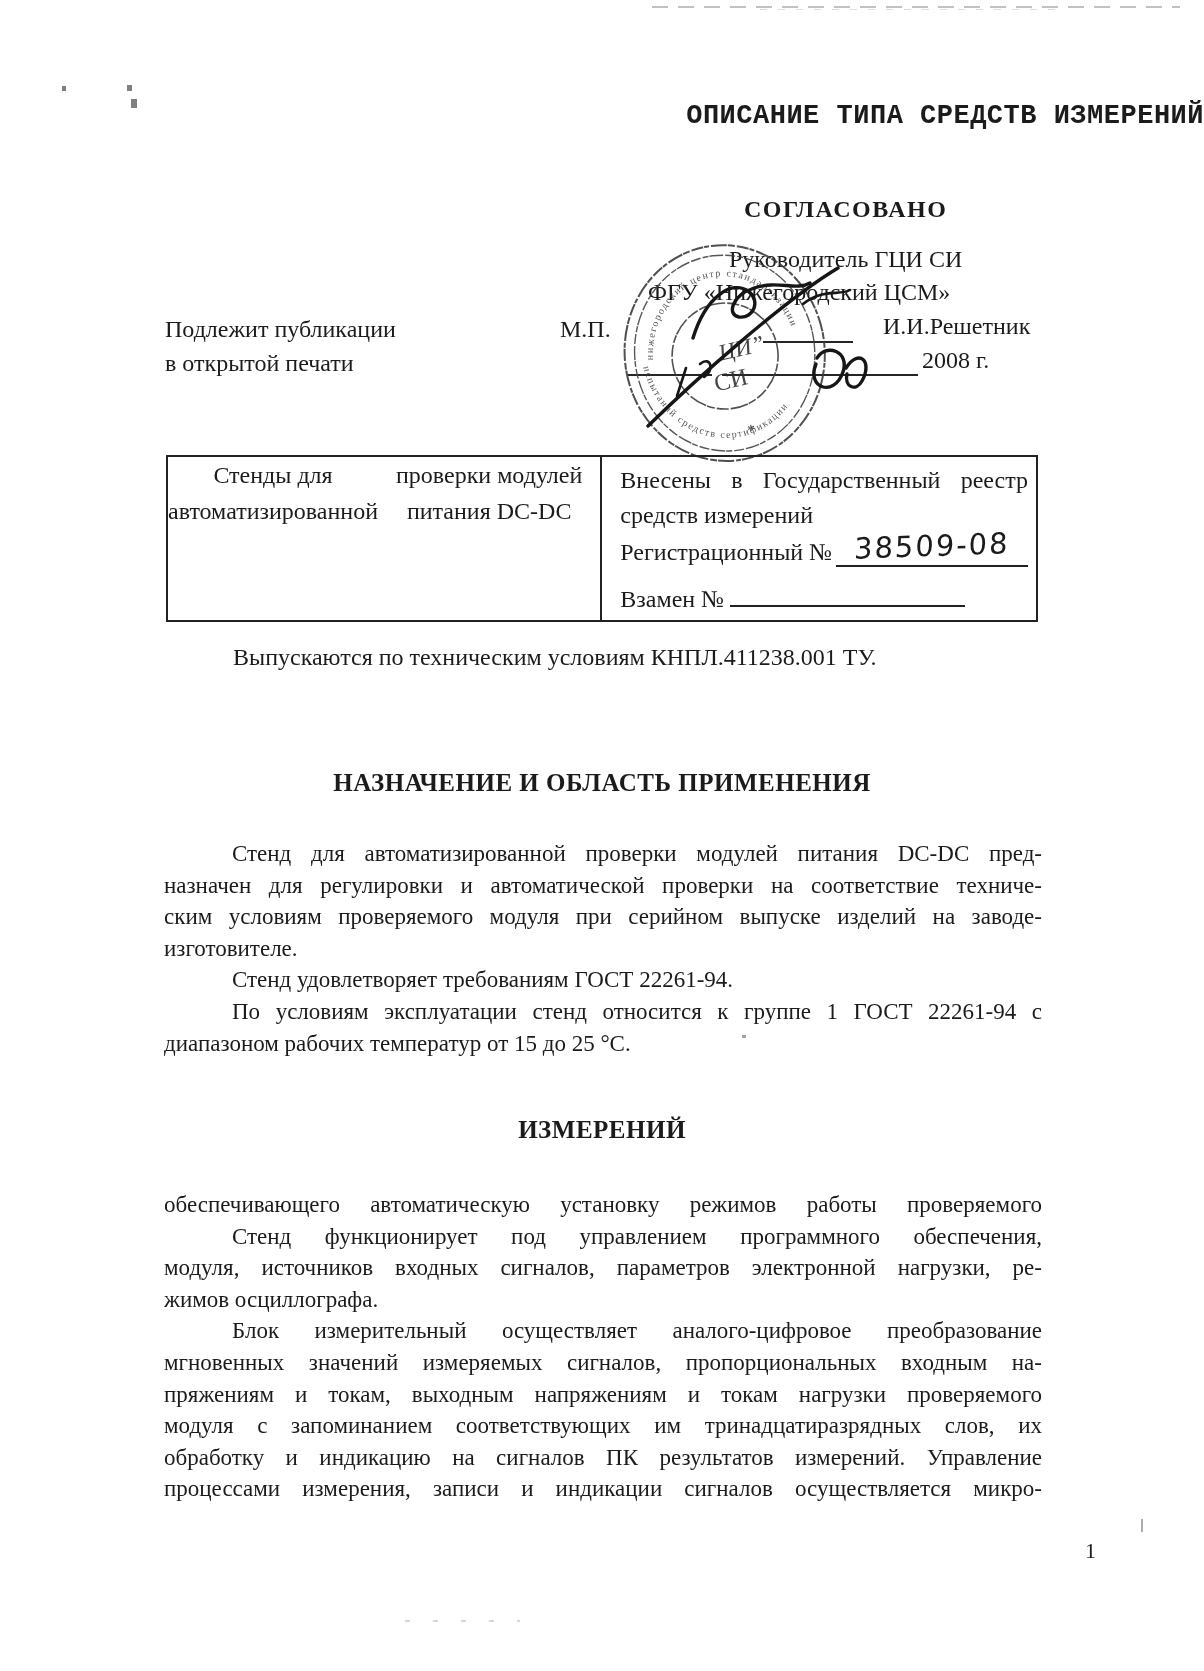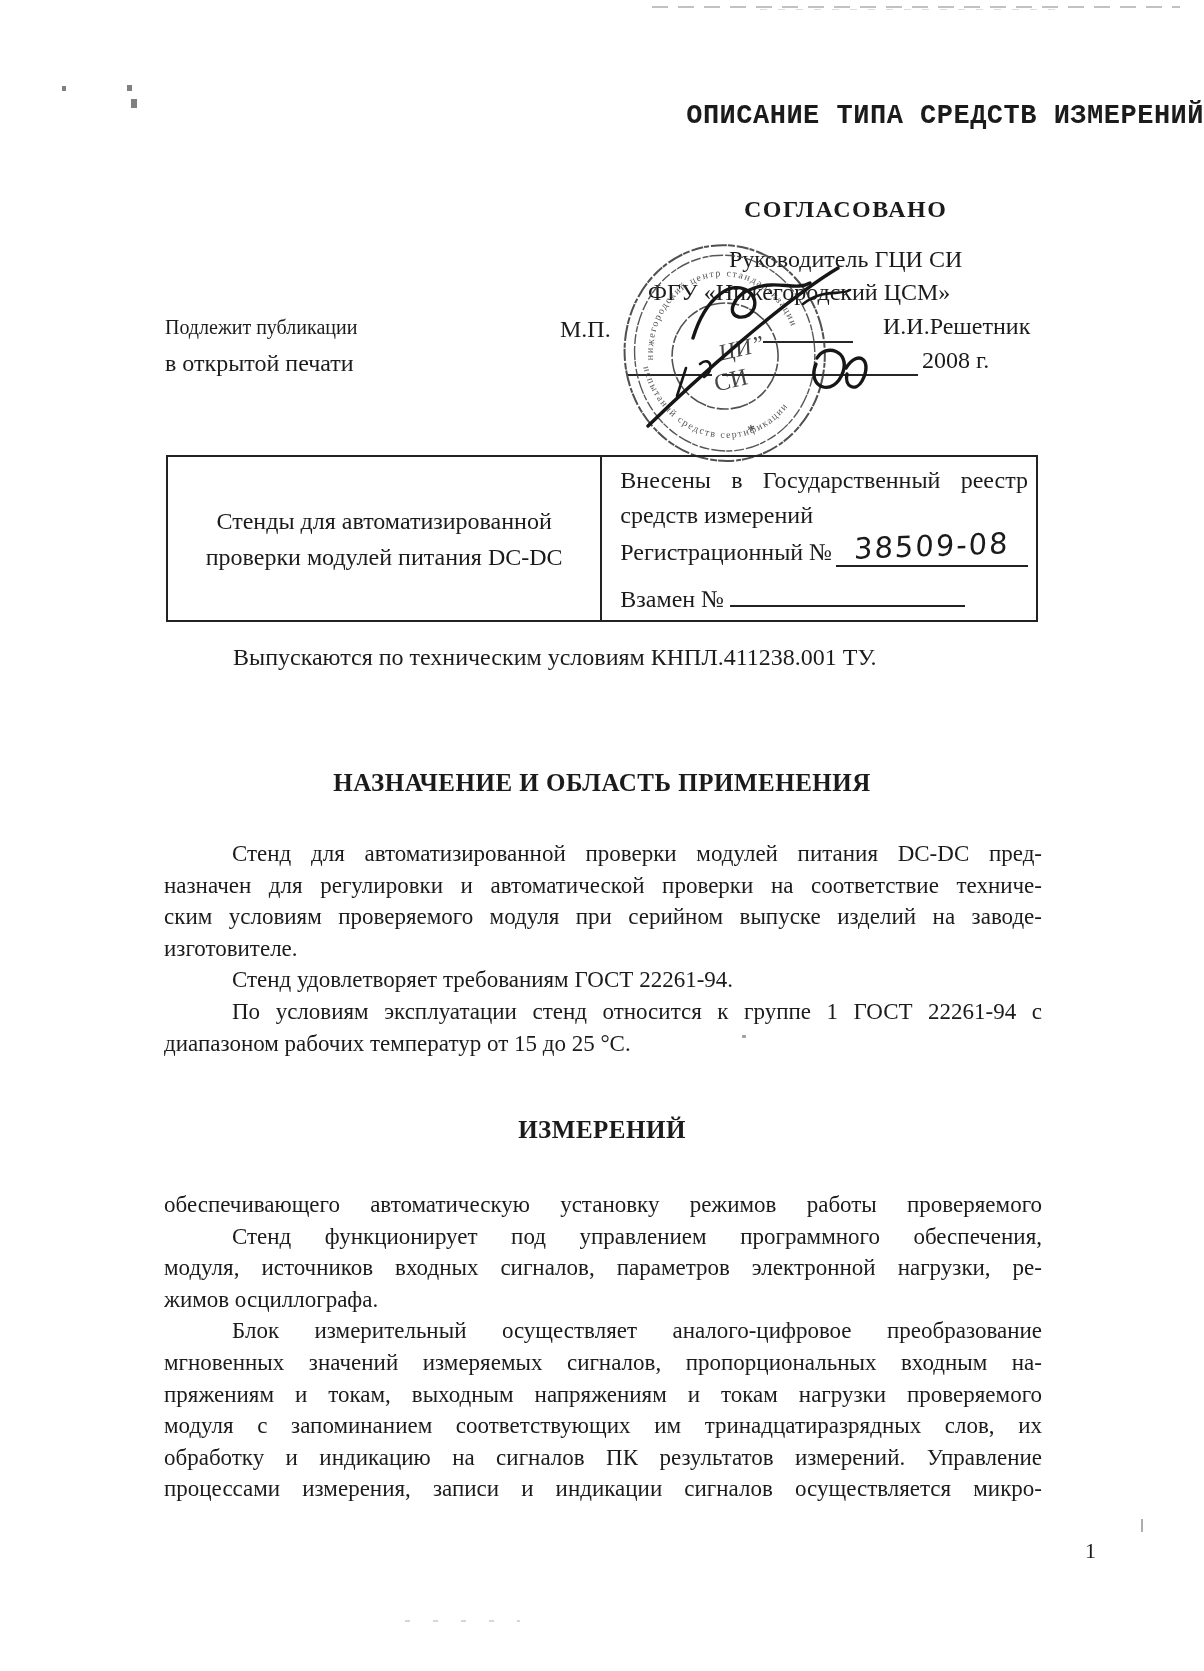--- a/index.html
+++ b/index.html
@@ -28,40 +28,40 @@
     background:repeating-linear-gradient(90deg,#777 0 5px,transparent 5px 28px);
   }
   
   .title{
     position:absolute;top:101px;left:0;width:100%;margin:0;
     text-align:right;font-size:27px;font-weight:bold;letter-spacing:.5px;font-family:Liberation Mono, monospace;
   }
   .approved{position:absolute;left:744px;top:196px;font-size:24px;font-weight:bold;letter-spacing:1.5px;}
   .appr-org1{position:absolute;left:729px;top:246px;font-size:24px;}
   .appr-org2{position:absolute;left:648px;top:279px;font-size:24px;}
-  .pub1{position:absolute;left:165px;top:316px;font-size:20px;}
+  .pub1{position:absolute;left:165px;top:316px;font-size:24px;}
   .pub2{position:absolute;left:165px;top:350px;font-size:24px;}
   .mp{position:absolute;left:560px;top:316px;font-size:24px;}
   .signer{position:absolute;left:856px;top:313px;font-size:24px;margin-left:27px;}
   .year{position:absolute;left:922px;top:347px;font-size:24px;}
   .rule{position:absolute;height:0;border-top:2px solid #262626;}
   .sig-rule{left:763px;top:341px;width:90px;}
   .date-rule-a{left:628px;top:374px;width:84px;}
   .date-rule-b{left:722px;top:374px;width:196px;}
   
   .stamp{position:absolute;left:608px;top:238px;width:235px;height:235px;transform:rotate(-7deg);opacity:.88;}
   .sigsvg{position:absolute;left:598px;top:246px;width:340px;height:192px;}
   
   .rtable{
     position:absolute;left:166px;top:455px;width:872px;height:167px;
     border:2px solid #222;display:flex;box-sizing:border-box;
   }
   .cell-left{
     width:465px;border-right:2px solid #222;box-sizing:border-box;
-    display:flex;flex-direction:column;justify-content:center;
+    display:flex;flex-direction:row;justify-content:center;
     text-align:center;font-size:24px;line-height:36px;
   }
   .cell-right{flex:1;box-sizing:border-box;padding:6px 8px 0 12px;font-size:24px;margin-left:6px;}
   .cr-line{line-height:35px;}
   .cr-just{text-align:justify;text-align-last:justify;}
   .cr-reg{line-height:35px;white-space:nowrap;}
   .hw-wrap{
     display:inline-block;width:192px;border-bottom:2px solid #222;
     text-align:center;vertical-align:baseline;margin-left:4px;height:32px;
   }

